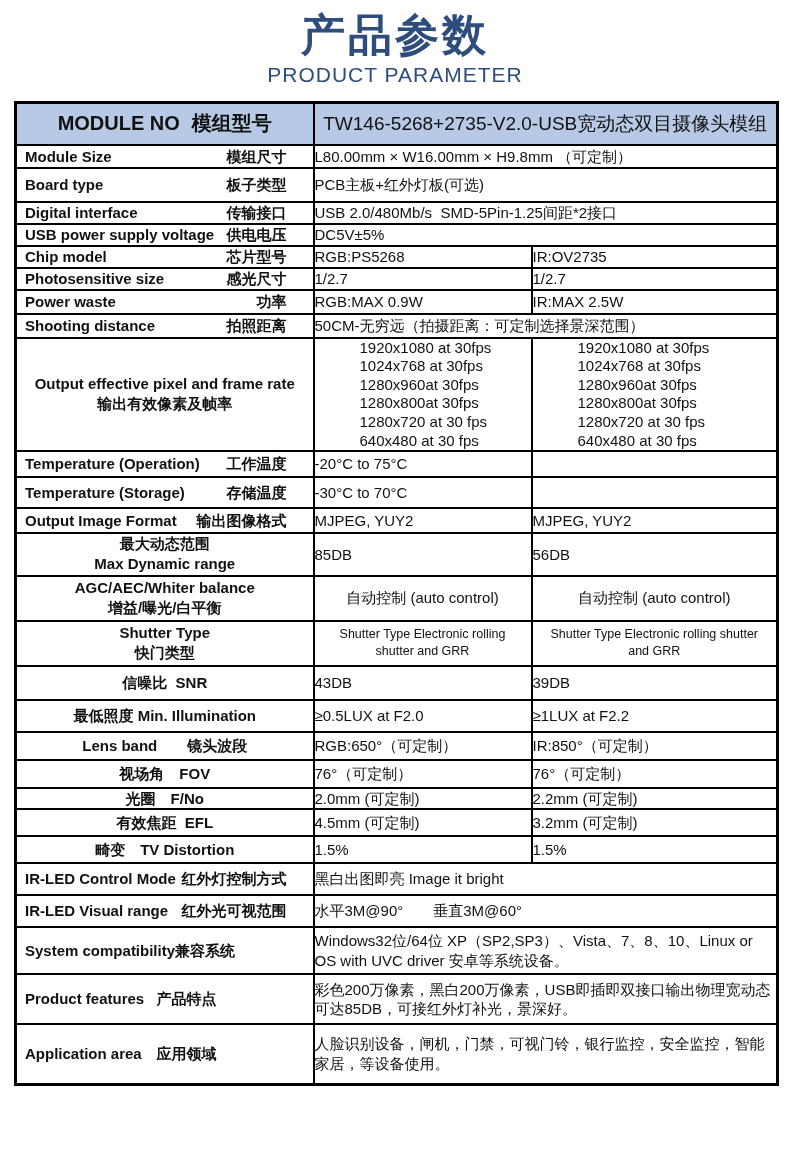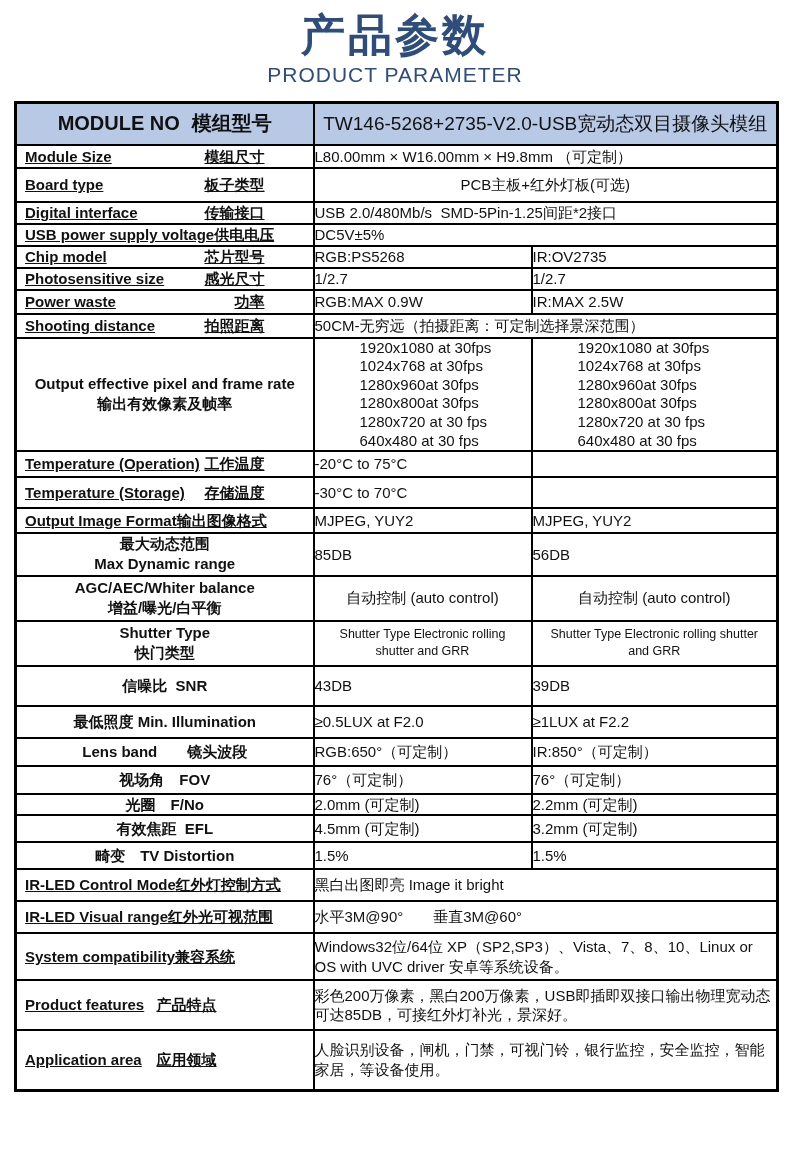--- a/index.html
+++ b/index.html
@@ -27,21 +27,21 @@
   table.spec th, table.spec td {
     border:2px solid var(--border);
     vertical-align:middle; padding:0;
   }
   thead th { background:var(--header-bg); height:43px; }
   .hdr-label { display:flex; justify-content:center; align-items:center; gap:12px;
     font-size:20px; font-weight:bold; }
   .hdr-value { font-size:19px; font-weight:normal; text-align:center; padding:0 4px; }
   td.label { font-weight:bold; font-size:15px; line-height:1.3; }
   .lbl-split { display:flex; justify-content:space-between; align-items:center;
-    padding:0 48px 0 8px; white-space:nowrap;text-decoration:underline; }
+    padding:0 26px 0 8px; white-space:nowrap; }
   .lbl-split.mid { padding-right:96px; }
   .lbl-center  { text-align:center; white-space:pre; }
   .lbl-center2 { text-align:center; line-height:1.35; }
   td.val { font-size:15px; line-height:1.3; padding:2px 8px 2px 10px; white-space:pre-wrap; }
   td.val.center { text-align:center; padding-left:6px; padding-right:6px; }
   td.val.small  { font-size:12.5px; line-height:1.35; }
   td.val.list   { padding-left:45px; line-height:1.24; }
 </style>
 </head>
 <body>
@@ -71,21 +71,21 @@
   <tbody id="spec-rows">
       <tr style="height: 23px;">
         <td class="label">
           <div class="lbl-split">
             <span>Module Size</span>
             <span>模组尺寸</span>
           </div>
         </td>
         <td class="val" colspan="2">L80.00mm × W16.00mm × H9.8mm （可定制）</td>
       </tr>
-      <tr style="height: 34px; text-align: center;">
+      <tr style="height: 34px;">
         <td class="label">
           <div class="lbl-split">
             <span>Board type</span>
             <span>板子类型</span>
           </div>
         </td>
         <td class="val" colspan="2">PCB主板+红外灯板(可选)</td>
       </tr>
       <tr style="height: 22px;">
         <td class="label">
@@ -207,21 +207,21 @@
       <tr style="height: 45px;">
         <td class="label">
           <div class="lbl-center2">
             <div>Shutter Type</div>
             <div>快门类型</div>
           </div>
         </td>
         <td class="val center small">Shutter Type Electronic rolling shutter and GRR</td>
         <td class="val center small">Shutter Type Electronic rolling shutter and GRR</td>
       </tr>
-      <tr style="height: 40px;">
+      <tr style="height: 34px;">
         <td class="label">
           <div class="lbl-center">信噪比  SNR</div>
         </td>
         <td class="val">43DB</td>
         <td class="val">39DB</td>
       </tr>
       <tr style="height: 32px;">
         <td class="label">
           <div class="lbl-center">最低照度 Min. Illumination</div>
         </td>

